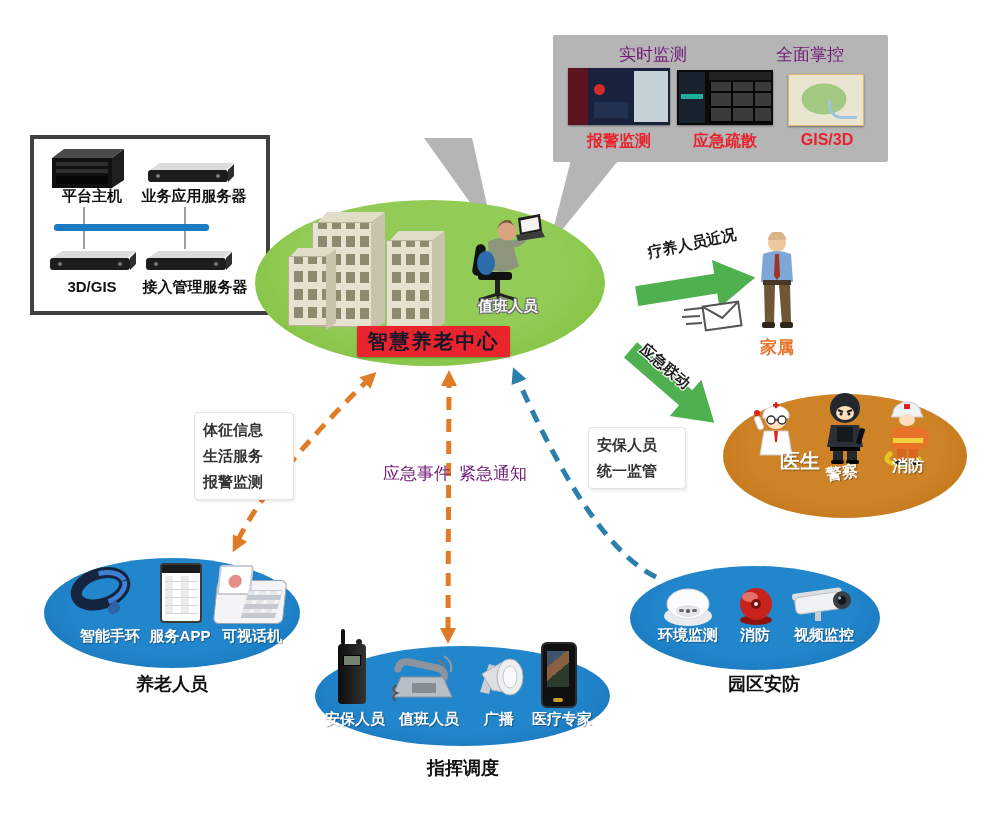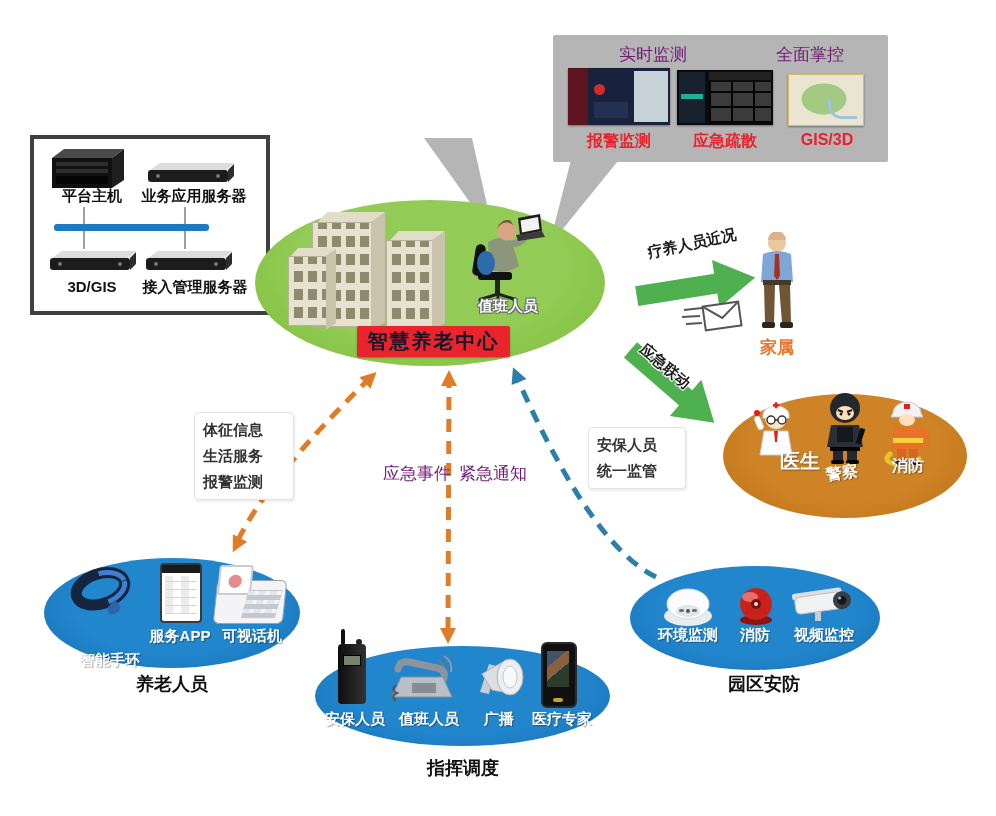--- a/index.html
+++ b/index.html
@@ -307,21 +307,21 @@
     </g>
   </svg>
   <div class="abs phone" style="left:160px;top:563px;width:38px;height:56px;">
     <div class="phone-head"></div>
       <div class="phone-body"></div>
   </div>
   <div class="abs vphone" style="left:215px;top:580px;width:68px;height:42px;">
     <div class="vp-screen"></div>
       <div class="vp-keys"></div>
   </div>
-  <div class="abs wlabel ctr" style="left:74px;top:651px;width:72px;">智能手环</div>
+  <div class="abs wlabel ctr" style="left:74px;top:627px;width:72px;">智能手环</div>
   <div class="abs wlabel ctr" style="left:146px;top:627px;width:68px;">服务APP</div>
   <div class="abs wlabel ctr" style="left:216px;top:627px;width:72px;">可视话机</div>
   <div class="abs gtitle ctr" style="left:122px;top:672px;width:100px;">养老人员</div>
 
   <div class="abs blue-ellipse" style="left:315px;top:646px;width:295px;height:100px;"></div>
   <div class="abs walkie" style="left:338px;top:644px;width:28px;height:60px;">
     <div class="wk-ant"></div>
       <div class="wk-scr"></div>
       <div class="wk-knob"></div>
   </div>

